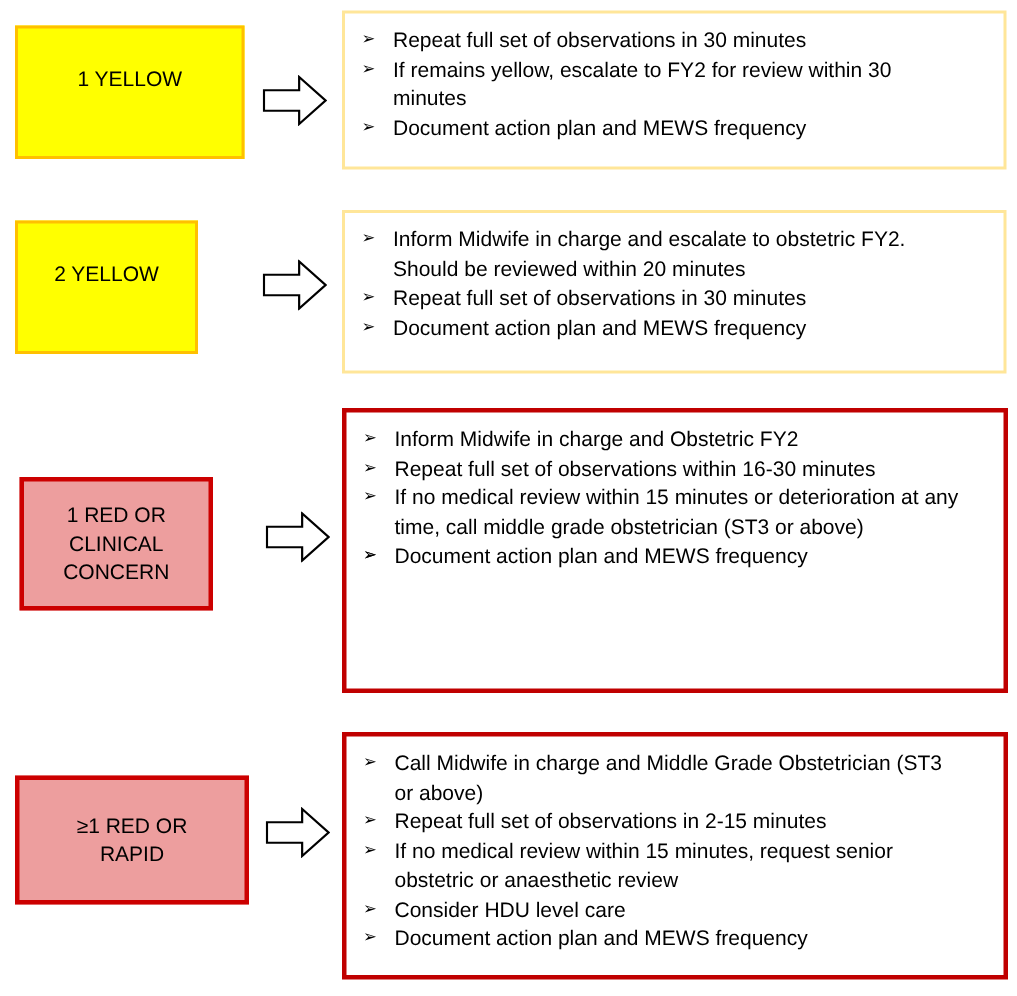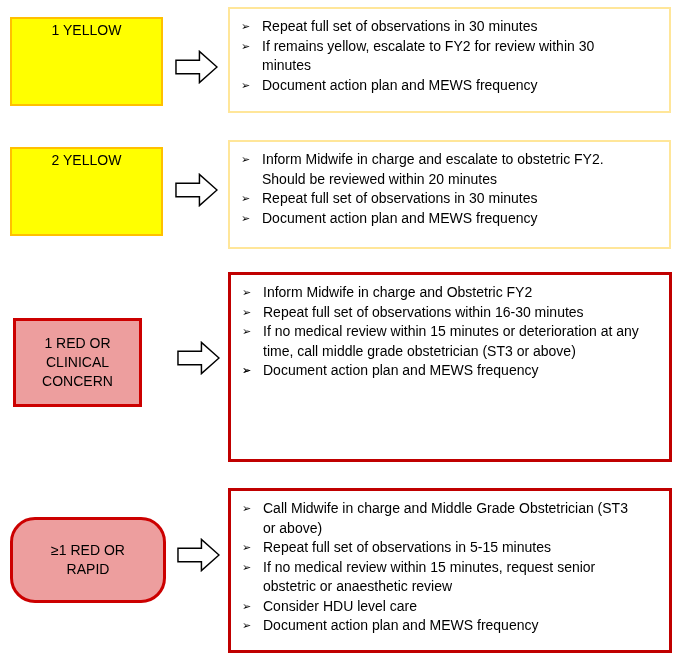--- a/index.html
+++ b/index.html
@@ -28,31 +28,31 @@
     text-align:center;
     font-size:14px;
     line-height:19px;
     display:flex;
     flex-direction:column;
   }
   .trigger-box.yellow{
     background:var(--yellow-fill);
     border:2px solid var(--yellow-border);
     justify-content:flex-start;
-    padding-top:2px;
+    padding-top:24px;
   }
   .trigger-box.red{
     background:var(--red-fill);
     border:3px solid var(--red-border);
     justify-content:center;
   }
   .t1{left:10px;top:17px;width:153px;height:89px;}
-  .t2{left:10px;top:147px;width:153px;height:89px;}
+  .t2{left:10px;top:147px;width:122px;height:89px;}
   .t3{left:13px;top:318px;width:129px;height:89px;}
-  .t4{left:10px;top:517px;width:156px;height:86px;border-radius:25px;}
+  .t4{left:10px;top:517px;width:156px;height:86px;}
   .arrow{position:absolute;width:43px;height:34px;}
   .a1{left:175px;top:50px;}
   .a2{left:175px;top:173px;}
   .a3{left:177px;top:341px;}
   .a4{left:177px;top:538px;}
   .actions-box{
     position:absolute;
     background:#fff;
     padding:8px 30px 8px 0;
   }
@@ -197,21 +197,21 @@
   <div class="actions-box darkred b4">
     <ul class="actions">
 
         <li class="action">
           <span class="marker">➢</span>
           <span class="action-text">Call Midwife in charge and Middle Grade Obstetrician (ST3 or above)</span>
         </li>
 
         <li class="action">
           <span class="marker">➢</span>
-          <span class="action-text">Repeat full set of observations in 5-15 minutes</span>
+          <span class="action-text">Repeat full set of observations in 2-15 minutes</span>
         </li>
 
         <li class="action">
           <span class="marker">➢</span>
           <span class="action-text">If no medical review within 15 minutes, request senior obstetric or anaesthetic review</span>
         </li>
 
         <li class="action">
           <span class="marker">➢</span>
           <span class="action-text">Consider HDU level care</span>

